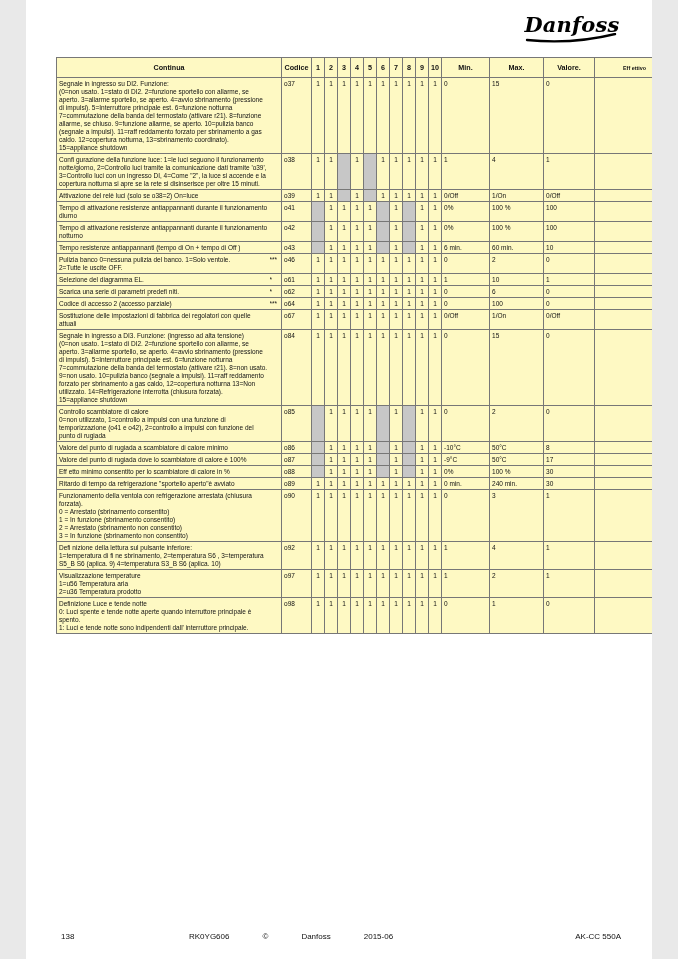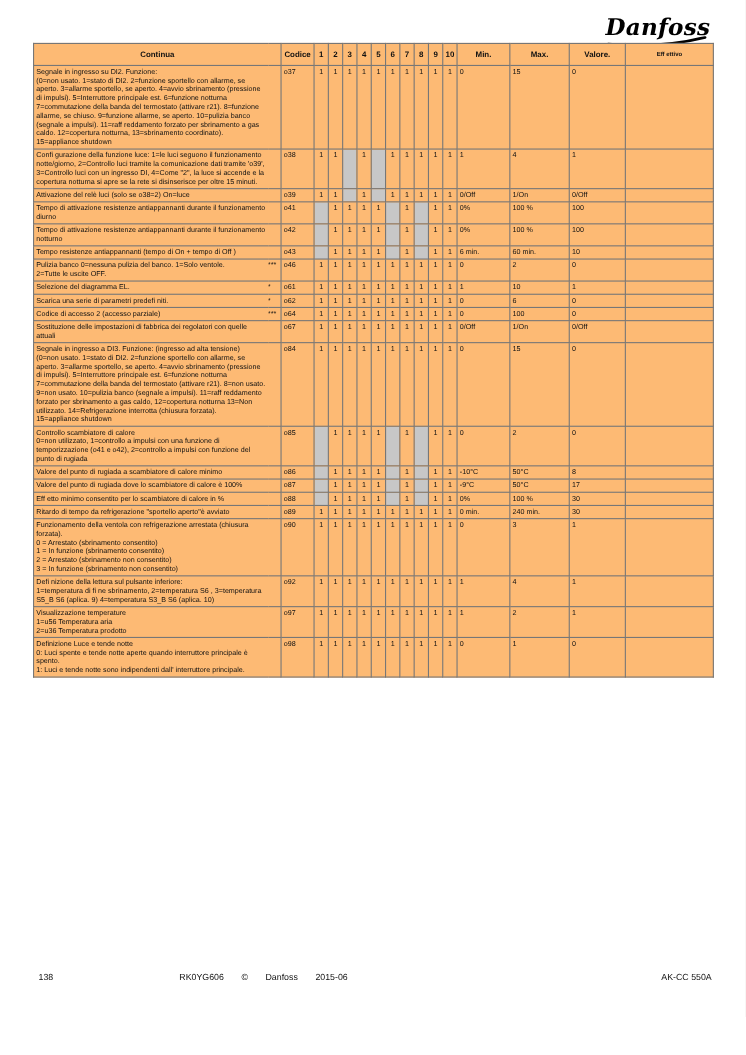--- a/index.html
+++ b/index.html
@@ -1,55 +1,55 @@
 <!DOCTYPE html>
 <html style="--blank: #c7c7c7;"><head>
 <meta charset="utf-8">
 <style>
   * { margin:0; padding:0; box-sizing:border-box; }
   html,body { background:#e9e9e9; }
   body { font-family:"Liberation Sans", sans-serif; color:#111; }
   .page {
-    position:relative; width:678px; height:959px;
+    position:relative; width:626px; height:959px;
     background:#ffffff; overflow:hidden; margin:0 auto;
   }
 
   
   .logo { position:absolute; top:14px; right:30px; width:100px; text-align:center; }
   .logo-text {
     display:block; font-family:"DejaVu Serif", serif; font-style:italic; font-weight:bold;
     font-size:21px; line-height:22px; color:#000; letter-spacing:0.2px;
   }
   .logo-swoosh { display:block; margin:-3px auto 0 auto; }
 
   
   table.params {
-    position:absolute; left:30px; top:39px; width:618px;
-    border-collapse:collapse; table-layout:fixed; background:#fdba74;
+    position:absolute; left:30px; top:57px; width:618px;
+    border-collapse:collapse; table-layout:fixed; background:#fef9c3;
   }
   .params th, .params td {
     border:1px solid #777; vertical-align:top;
     font-size:6.5px; line-height:8px; padding:1.5px 2px; overflow:hidden;
   }
   .params thead th {
     font-weight:bold; text-align:center; vertical-align:middle;
     font-size:7.2px; height:20px; padding:2px 1px;
   }
   .params thead th.h-eff { font-size:5.4px; }
   td.c-desc  { white-space:pre-line; border-right:0; }
   td.c-marker{ border-left:0; padding-left:0; padding-right:1px; text-align:left; }
   td.c-app   { text-align:center; padding:1.5px 0; }
   td.c-app.blank { background:var(--blank, #c7c7c7); }
   td.c-min, td.c-max, td.c-fabbr { text-align:left; }
   td.c-eff   { }
 
   
-  .footer { position:absolute; left:0; right:0; top:884px; height:14px; font-size:8px; color:#111; }
+  .footer { position:absolute; left:0; right:0; top:932px; height:14px; font-size:8px; color:#111; }
   .footer .page-number { position:absolute; left:35px; }
-  .footer .footer-center { position:absolute; left:163px; display:flex; gap:16px; }
+  .footer .footer-center { position:absolute; left:163px; display:flex; gap:33px; }
   .footer .footer-product { position:absolute; right:31px;text-align:center; }
 </style>
 </head>
 <body>
 
 <div class="page">
 
   <div class="logo">
     <span class="logo-text">Danfoss</span>
     <svg class="logo-swoosh" width="94" height="10" viewBox="0 0 94 10">

